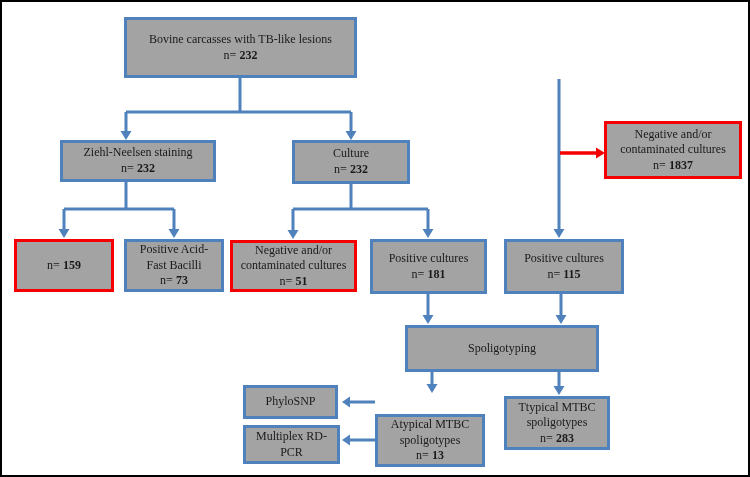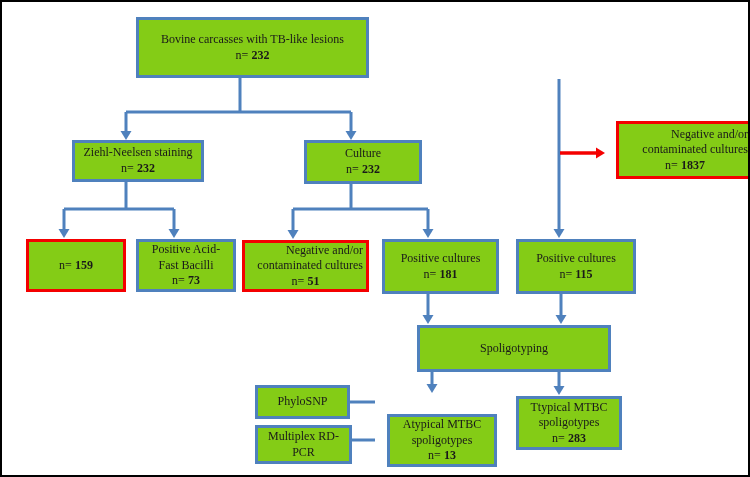--- a/index.html
+++ b/index.html
@@ -14,29 +14,28 @@
   }
   #connectors{position:absolute;left:0;top:0;width:750px;height:477px;}
   .blue-line{stroke:var(--blue,#4f81bd);stroke-width:3;fill:none;}
   .blue-head{fill:var(--blue,#4f81bd);stroke:none;}
   .red-line{stroke:var(--red,#ff0000);stroke-width:3.5;fill:none;}
   .red-head{fill:var(--red,#ff0000);stroke:none;}
   .box{
     position:absolute;
     box-sizing:border-box;
     border:3px solid var(--blue,#4f81bd);
-    background:#84cc16;
+    background:#a3a3a3;
     display:flex;flex-direction:column;
     align-items:center;justify-content:center;
     text-align:center;
     font-size:12px;line-height:1.3;color:#1a1a1a;
     padding:1px 3px;
-    margin-left:12px;
   }
-  .box.red{border-color:var(--red,#ff0000);text-align:right;}
+  .box.red{border-color:var(--red,#ff0000);}
   .box .count b{font-weight:bold;}
   .box-multiplex{padding:15px 8px;}
 </style>
 </head>
 <body>
 
 <div id="figure">
 
   <svg id="connectors" viewBox="0 0 750 477" xmlns="http://www.w3.org/2000/svg">
     <g>
@@ -76,21 +75,21 @@
       <polygon class="blue-head" points="348,432.5 348,443.5 340,438"></polygon>
     </g>
   </svg>
 
   <div class="box" style="left:122px;top:15px;width:233px;height:61px">
     <div>Bovine carcasses with TB-like lesions</div>
     <div class="count"><span>n=</span> <b>232</b></div>
   </div>
 
 
-  <div class="box" style="left:58px;top:138px;width:132px;height:42px">
+  <div class="box" style="left:58px;top:138px;width:156px;height:42px">
     <div>Ziehl-Neelsen staining</div>
     <div class="count"><span>n=</span> <b>232</b></div>
   </div>
 
   <div class="box" style="left:290px;top:138px;width:118px;height:44px">
     <div>Culture</div>
     <div class="count"><span>n=</span> <b>232</b></div>
   </div>
 
   <div class="box red" style="left:602px;top:119px;width:138px;height:58px">

